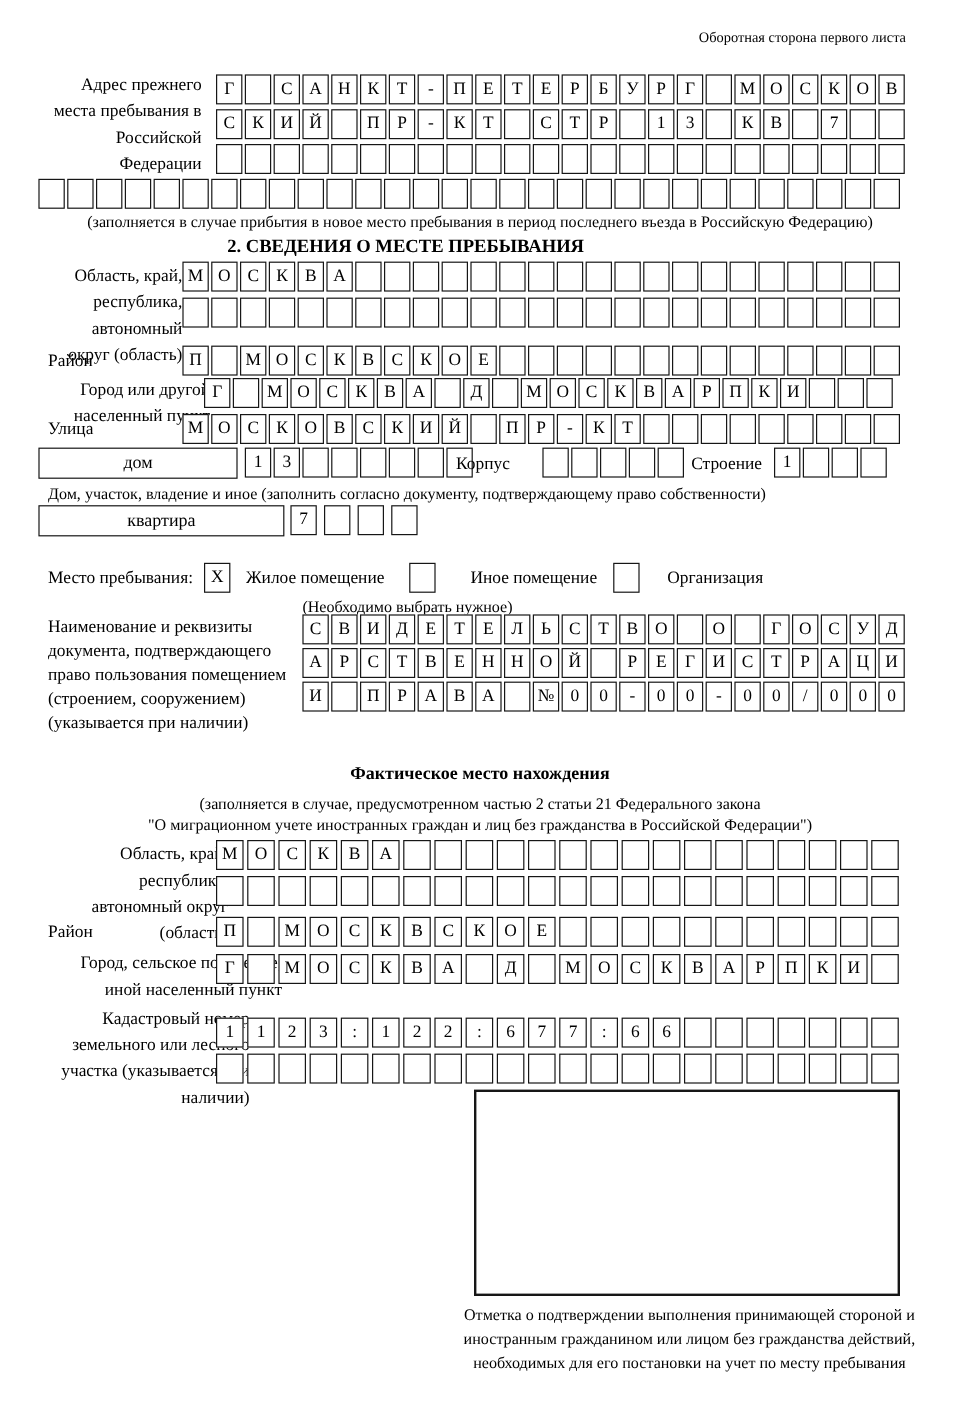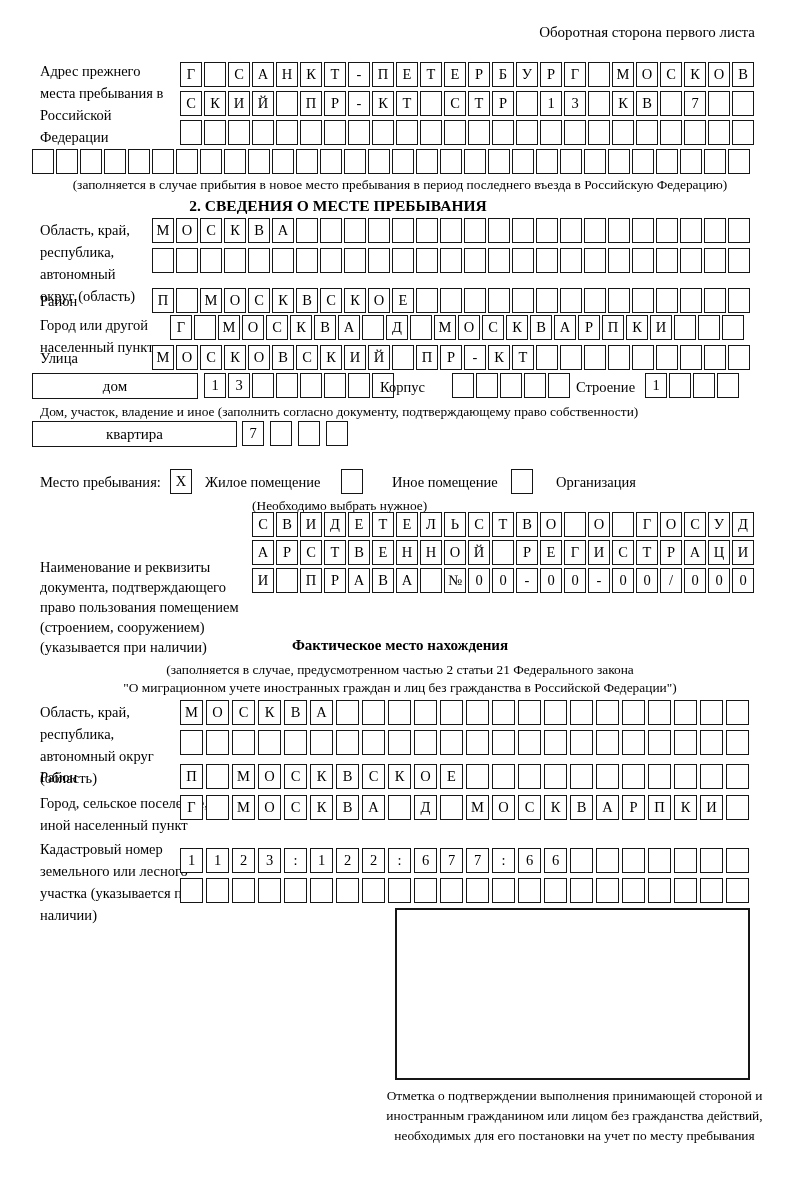--- a/index.html
+++ b/index.html
@@ -1,21 +1,21 @@
 <!DOCTYPE html>
 <html><head>
 <meta charset="utf-8">
 <style>
   html,body{margin:0;padding:0;background:#ffffff;}
   .page{position:relative;width:800px;height:1180px;background:#fff;
         font-family:"Liberation Serif","DejaVu Serif",serif;color:#000;overflow:hidden;}
   .abs{position:absolute;}
-  .note{font-size:15px;}
+  .note{font-size:12px;}
   .title{font-weight:bold;font-size:15.5px;text-align:center;}
-  .label{font-size:14.5px;line-height:22px;}
+  .label{font-size:14.5px;line-height:22px;text-align:right;}
   .caption{font-size:13.4px;}
   .center{text-align:center;}
   .cells{display:flex;}
   .cell{box-sizing:border-box;flex:none;width:22px;height:25px;border:1.6px solid #161616;
         margin-right:2px;display:flex;align-items:center;justify-content:center;
         font-size:14.5px;background:#fff;}
   .wide .cell{width:23px;margin-right:3px;}
   .spaced .cell{margin-right:6px;}
   .rect{box-sizing:border-box;border:1.6px solid #161616;height:26px;display:flex;
         align-items:center;justify-content:center;font-size:15px;background:#fff;}
@@ -334,21 +334,21 @@
   <div class="abs cells" style="left:341px;top:469px;">
       <span class="cell"></span>
     </div>
   <div class="abs label" style="left:392px;top:471px;">Иное помещение</div>
   <div class="abs cells" style="left:511px;top:469px;">
       <span class="cell"></span>
     </div>
   <div class="abs label" style="left:556px;top:471px;">Организация</div>
   <div class="abs caption" style="left:252px;top:498px;">(Необходимо выбрать нужное)</div>
 
-  <div class="abs doclabel" style="left:40px;top:513px;width:212px;margin-top:44px;">Наименование и реквизиты документа, подтверждающего право пользования помещением (строением, сооружением) (указывается при наличии)</div>
+  <div class="abs doclabel" style="left:40px;top:513px;width:212px;">Наименование и реквизиты документа, подтверждающего право пользования помещением (строением, сооружением) (указывается при наличии)</div>
   <div class="abs cells" style="left:252px;top:512px;">
       <span class="cell">С</span>
       <span class="cell">В</span>
       <span class="cell">И</span>
       <span class="cell">Д</span>
       <span class="cell">Е</span>
       <span class="cell">Т</span>
       <span class="cell">Е</span>
       <span class="cell">Л</span>
       <span class="cell">Ь</span>

